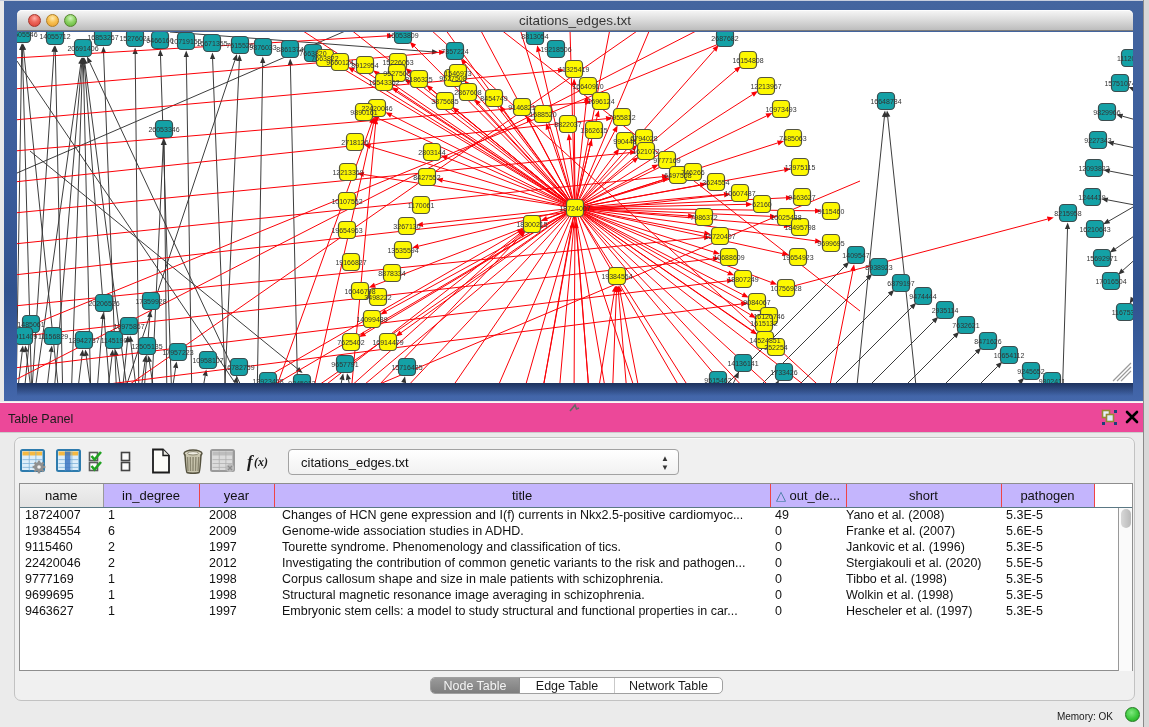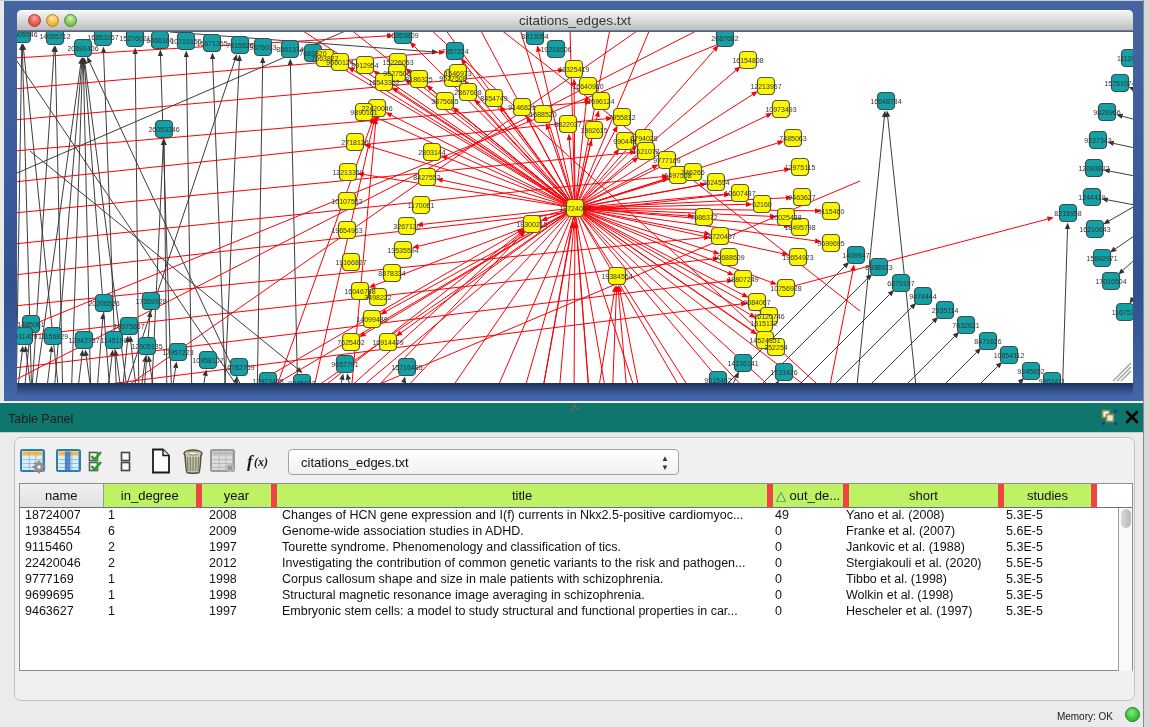--- a/index.html
+++ b/index.html
@@ -10,30 +10,30 @@
 #winshadow{position:absolute;left:17px;top:382px;width:1116px;height:14px;background:linear-gradient(rgba(5,15,40,.62),rgba(5,15,40,0))}
 #win{position:absolute;left:17px;top:10px;width:1116px;height:372px;border-radius:5px 5px 0 0}
 #titlebar{position:absolute;left:0;top:0;width:1116px;height:21px;border-radius:5px 5px 0 0;background:linear-gradient(#f7f7f7,#dedede 45%,#bdbdbd);border-bottom:1px solid #7a7a7a;box-shadow:inset 0 1px 0 #fdfdfd}
 #title{position:absolute;left:0;top:3px;width:100%;text-align:center;font-size:13.5px;color:#353535}
 .tl{position:absolute;top:3.5px;width:13px;height:13px;border-radius:50%}
 #tl1{left:11px;background:radial-gradient(circle at 50% 30%,#ffb0a8 0%,#ee6b5f 40%,#d83a30 100%);border:1px solid #a5362c}
 #tl2{left:29px;background:radial-gradient(circle at 50% 30%,#ffeab0 0%,#f7c152 45%,#e89b28 100%);border:1px solid #b07e24}
 #tl3{left:47px;background:radial-gradient(circle at 50% 30%,#d2f4c0 0%,#8ed465 45%,#5aae34 100%);border:1px solid #56842e}
 #graph{position:absolute;left:0;top:22px;width:1116px;height:351px;overflow:hidden;background:#fff}
 #panel{position:absolute;left:0;top:401px;width:1149px;height:326px;background:#ebebeb}
-#phead{position:absolute;left:0;top:1px;width:1149px;height:31px;background:#0f766e;border-top:1px solid #f8f8f8;border-bottom:1px solid #cccccc}
+#phead{position:absolute;left:0;top:1px;width:1149px;height:31px;background:#ec4899;border-top:1px solid #f8f8f8;border-bottom:1px solid #cccccc}
 #phead span{position:absolute;left:8px;top:9px;font-size:12.5px;color:#1c1c1c}
 #groupbox{position:absolute;left:14px;top:36px;width:1121px;height:264px;background:#f0f0f0;border:1px solid #c2c2c2;border-radius:7px;box-shadow:inset 0 1px 0 #fafafa}
 #toolbar{position:absolute;left:0px;top:47px;height:26px}
 #combo{position:absolute;left:288px;top:48px;width:391px;height:26px;background:linear-gradient(#ffffff,#f1f1f1);border:1px solid #a2a2a2;border-radius:4px}
 #combo span{position:absolute;left:12px;top:5px;font-size:13px;color:#111}
 #combo .arr{position:absolute;right:9px;top:4px;font-size:8px;color:#333;line-height:9px;text-align:center}
 #tbl{position:absolute;left:19px;top:82px;width:1114px;height:188px;background:#fff;border:1px solid #8e8e8e}
 table{border-collapse:collapse;table-layout:fixed;width:1112px;font-size:12.5px;color:#111}
-th{height:23px;font-weight:normal;font-size:13px;background:#bef264;border-right:6px solid #ef4444;border-bottom:1px solid #5a7884;overflow:hidden;white-space:nowrap}
+th{height:23px;font-weight:normal;font-size:13px;background:#c4b5fd;border-right:1px solid #ef4444;border-bottom:1px solid #5a7884;overflow:hidden;white-space:nowrap}
 th.c0{background:linear-gradient(#efefef,#e2e2e2);border-right:1px solid #9a9a9a}
 th.c7{background:#fff;border-right:none;border-bottom:1px solid #5a7884}
 td{height:16px;padding:0 0 0 5px;overflow:hidden;white-space:nowrap}
 td.c3{padding-left:8px}
 td.c2{padding-left:10px}
 td.c5{text-align:left;padding:0}
 col.c0{width:83px}col.c1{width:96px}col.c2{width:75px}col.c3{width:496px}
 col.c4{width:76px}col.c5{width:155px}col.c6{width:93px}col.c7{width:38px}
 #sbar{position:absolute;right:0;top:24px;width:14px;height:163px;background:#fafafa;border-left:1px solid #999}
 #sthumb{position:absolute;left:1.5px;top:1px;width:10px;height:19px;background:linear-gradient(90deg,#d8d8d8,#b9b9b9);border-radius:5px}
@@ -444,21 +444,21 @@
           <col class="c7">
         </colgroup>
       <tbody>
           <tr>
             <th class="c0">name</th>
             <th class="c1">in_degree</th>
             <th class="c2">year</th>
             <th class="c3">title</th>
             <th class="c4"><span style="color:#2a6f8e">△</span> out_de...</th>
             <th class="c5">short</th>
-            <th class="c6">studies</th>
+            <th class="c6">pathogen</th>
             <th class="c7"></th>
           </tr>
       <tr>
             <td class="c0">18724007</td>
             <td class="c1">1</td>
             <td class="c2">2008</td>
             <td class="c3">Changes of HCN gene expression and I(f) currents in Nkx2.5-positive cardiomyoc...</td>
             <td class="c4">49</td>
             <td class="c5">Yano et al. (2008)</td>
             <td class="c6">5.3E-5</td>
@@ -473,21 +473,21 @@
             <td class="c5">Franke et al. (2007)</td>
             <td class="c6">5.6E-5</td>
             <td class="c7"></td>
           </tr>
           <tr>
             <td class="c0">9115460</td>
             <td class="c1">2</td>
             <td class="c2">1997</td>
             <td class="c3">Tourette syndrome. Phenomenology and classification of tics.</td>
             <td class="c4">0</td>
-            <td class="c5">Jankovic et al. (1988)</td>
+            <td class="c5">Jankovic et al. (1996)</td>
             <td class="c6">5.3E-5</td>
             <td class="c7"></td>
           </tr>
           <tr>
             <td class="c0">22420046</td>
             <td class="c1">2</td>
             <td class="c2">2012</td>
             <td class="c3">Investigating the contribution of common genetic variants to the risk and pathogen...</td>
             <td class="c4">0</td>
             <td class="c5">Stergiakouli et al. (2020)</td>
@@ -523,16 +523,21 @@
             <td class="c5">Hescheler et al. (1997)</td>
             <td class="c6">5.3E-5</td>
             <td class="c7"></td>
           </tr>
     </tbody>
       </table>
     <div id="sbar">
         <div id="sthumb"></div>
       </div>
   </div>
+  <div id="tabs">
+    <div class="tab" id="tab1">Node Table</div>
+    <div class="tab" id="tab2">Edge Table</div>
+    <div class="tab" id="tab3">Network Table</div>
+  </div>
   <div id="mem">Memory: OK</div>
   <div id="memdot"></div>
 </div>
 <div id="rstrip"></div>
 
 </body></html>

